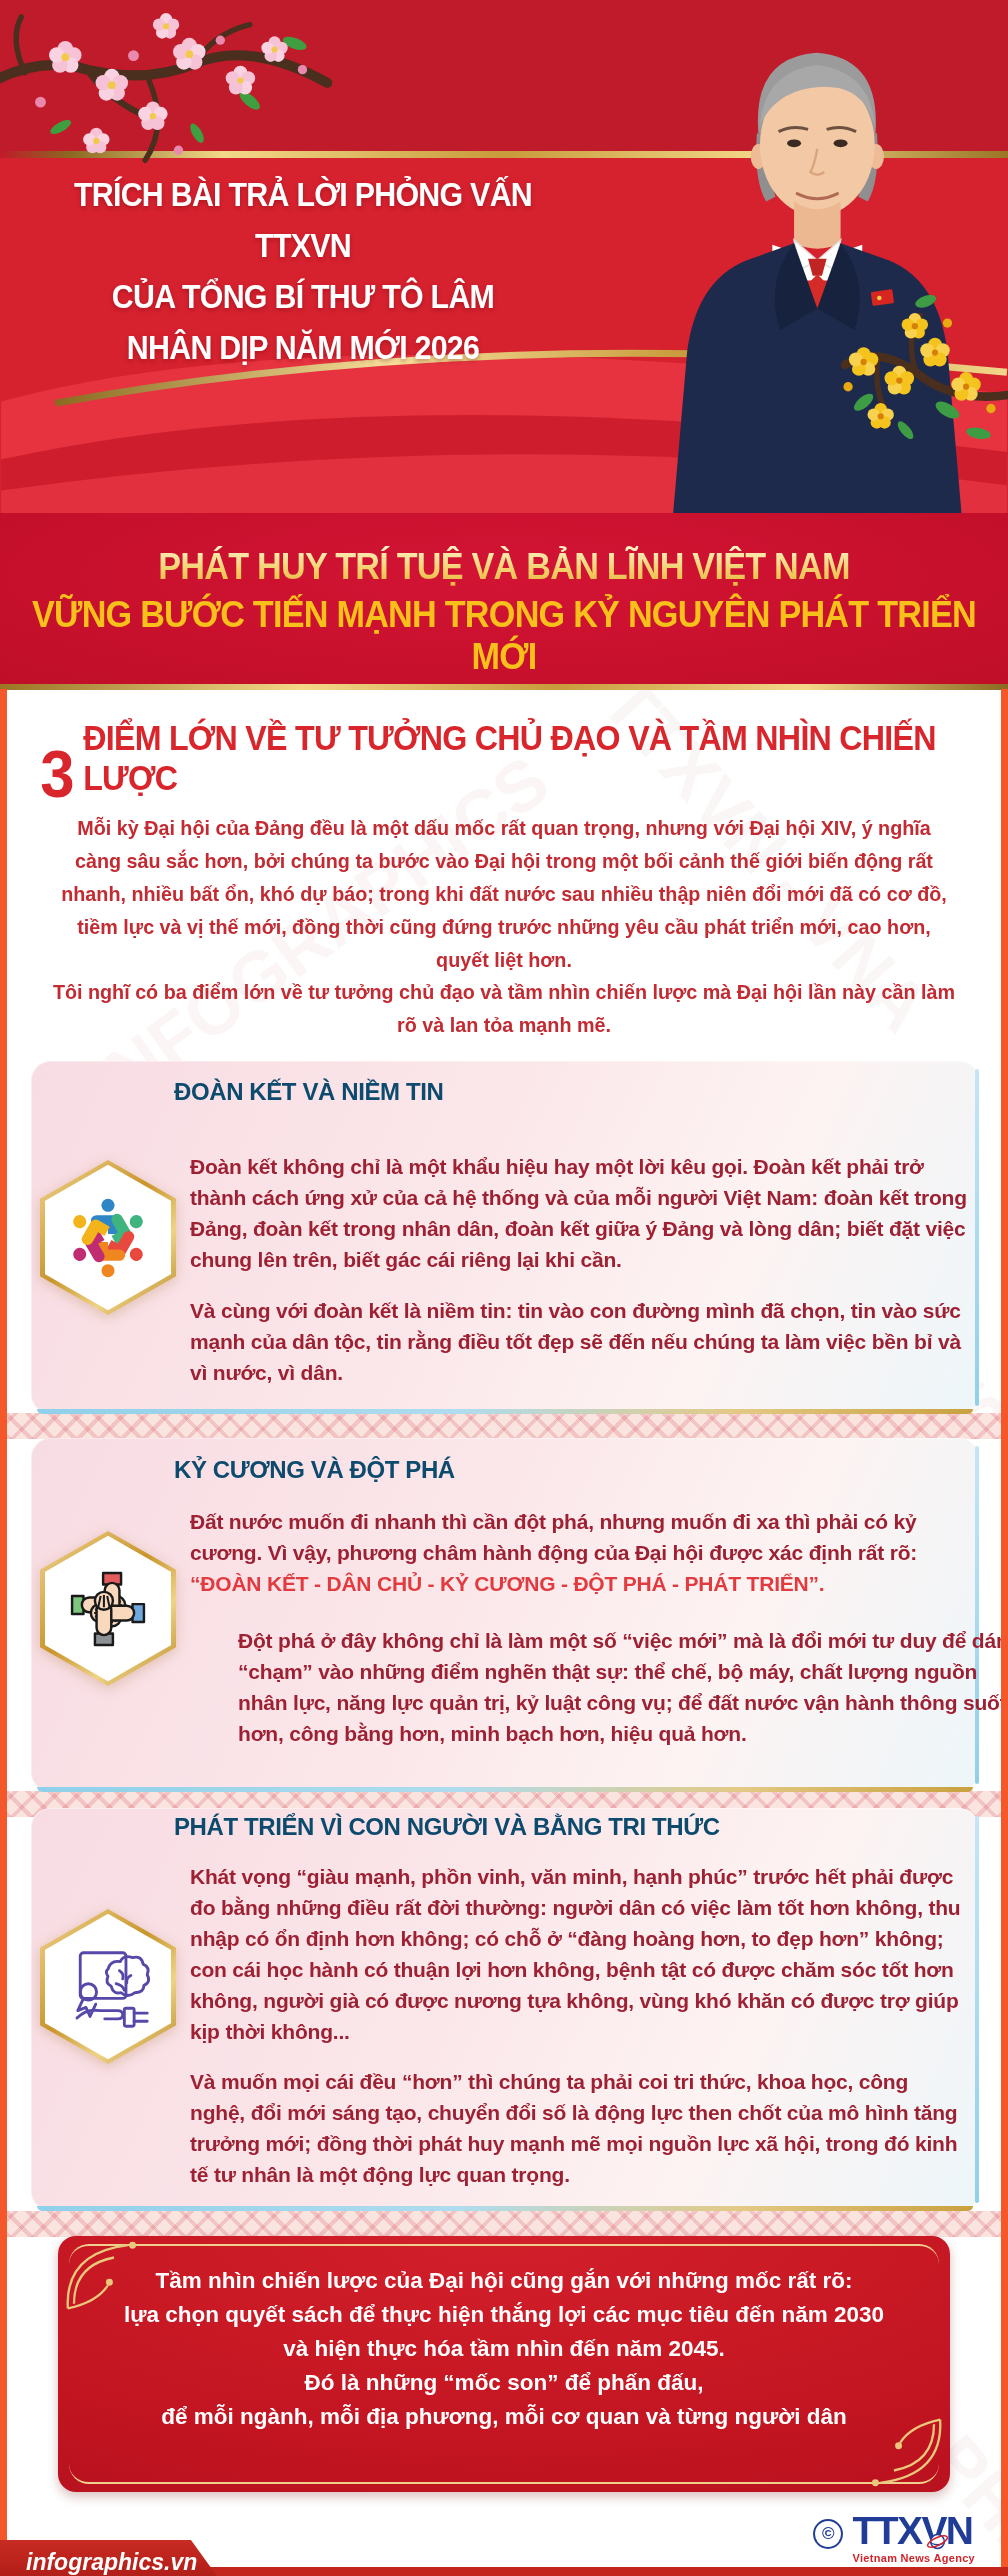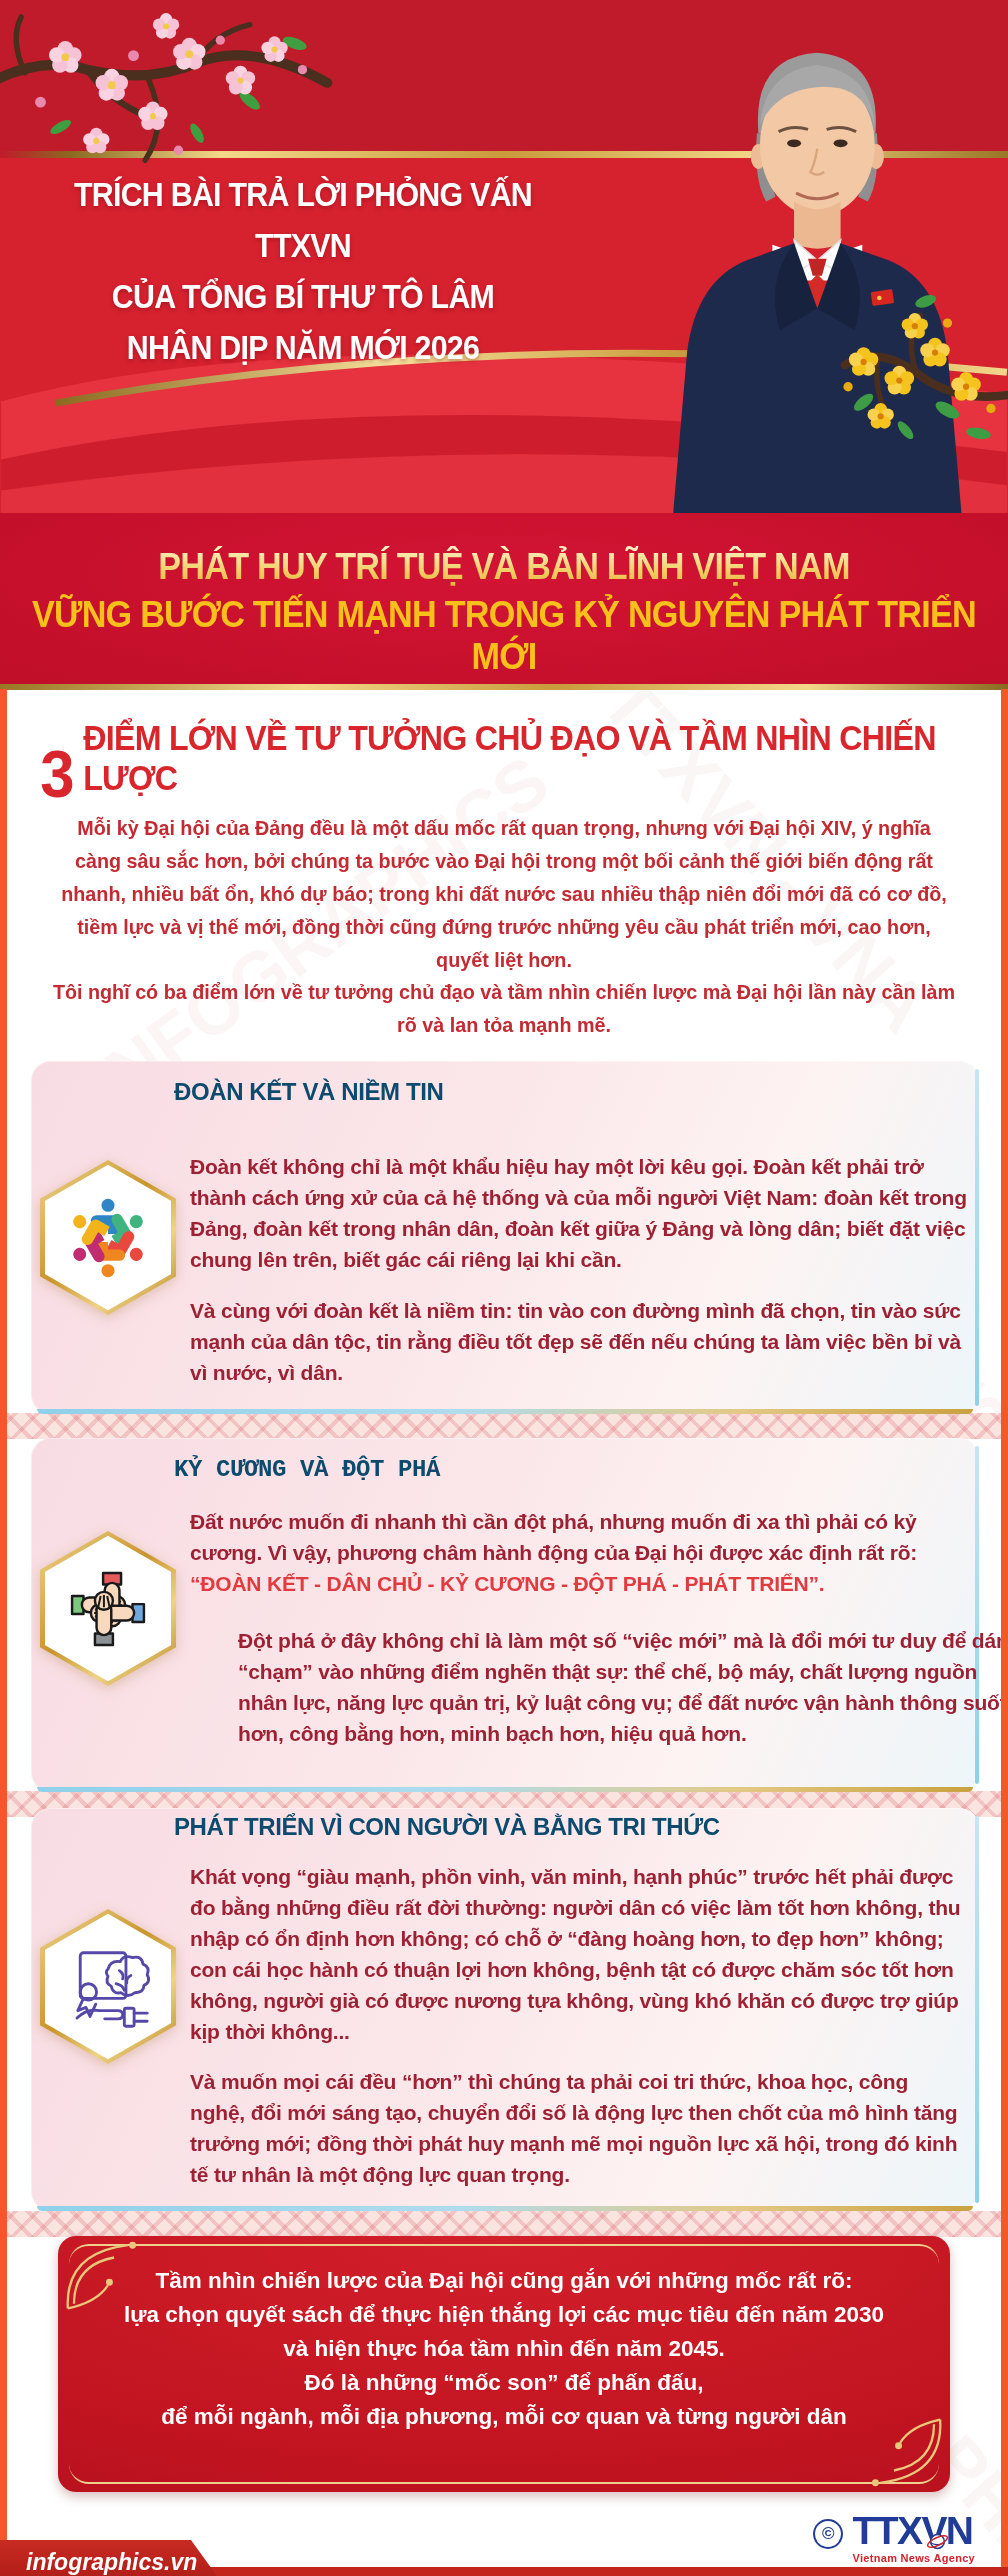--- a/index.html
+++ b/index.html
@@ -53,21 +53,21 @@
   .card::before{content:"";position:absolute;top:7.8px;bottom:7.8px;right:0;width:3.9px;border-radius:3.1px;
       background:linear-gradient(180deg,#C5E6F4,#8FD0EA);}
   .card.c1{top:1061px;height:353px;} .card.c2{top:1438px;height:354px;} .card.c3{top:1808px;height:403px;}
   .hex{position:absolute;left:40px;width:136px;height:155px;z-index:3;filter:drop-shadow(0 3.1px 6.2px rgba(150,90,20,.25));}
   .hex.h1{top:1160px;} .hex.h2{top:1531px;} .hex.h3{top:1909px;}
   .hex-outer{width:100%;height:100%;clip-path:polygon(50% 0,100% 25%,100% 75%,50% 100%,0 75%,0 25%);
       background:linear-gradient(135deg,#F1D792,#C9952B 45%,#EFD386 70%,#B8851F);}
   .hex-inner{position:absolute;inset:4.7px;clip-path:polygon(50% 0,100% 25%,100% 75%,50% 100%,0 75%,0 25%);
       background:#fff;display:flex;align-items:center;justify-content:center;}
   .card-title{position:absolute;left:174px;font-size:24px;font-weight:800;color:#0c4a6e;letter-spacing:-0.4px;z-index:3;}
-  .ct1{top:1078px;} .ct2{top:1456px;font-family:Liberation Mono, monospace;} .ct3{top:1813px;}
+  .ct1{top:1078px;} .ct2{top:1456px;} .ct3{top:1813px;}
   .card-text{position:absolute;left:190px;width:777px;font-size:21px;font-weight:700;color:#9E2133;
       line-height:31px;letter-spacing:-0.2px;z-index:3;}
   .p11{top:1143px;margin-top:8px;} .p12{top:1295px;} .p21{top:1506px;} .p22{top:1625px;margin-left:48px;} .p31{top:1861px;} .p32{top:2066px;}
   .hl{color:#E23B3F;}
   
   .vision-box{position:absolute;left:58px;top:2236px;width:892px;height:256px;border-radius:18px;z-index:3;
       background:radial-gradient(140% 170% at 50% 0%,#D2202B 0%,#C01320 55%,#A90E1B 100%);
       box-shadow:0 4.7px 11px rgba(120,10,10,.25);}
   .vision-border{position:absolute;left:11px;right:11px;top:7.8px;bottom:7.8px;border-radius:20px;
       border-top:2.3px solid #EFCF8C;border-bottom:2.3px solid #EFCF8C;}

